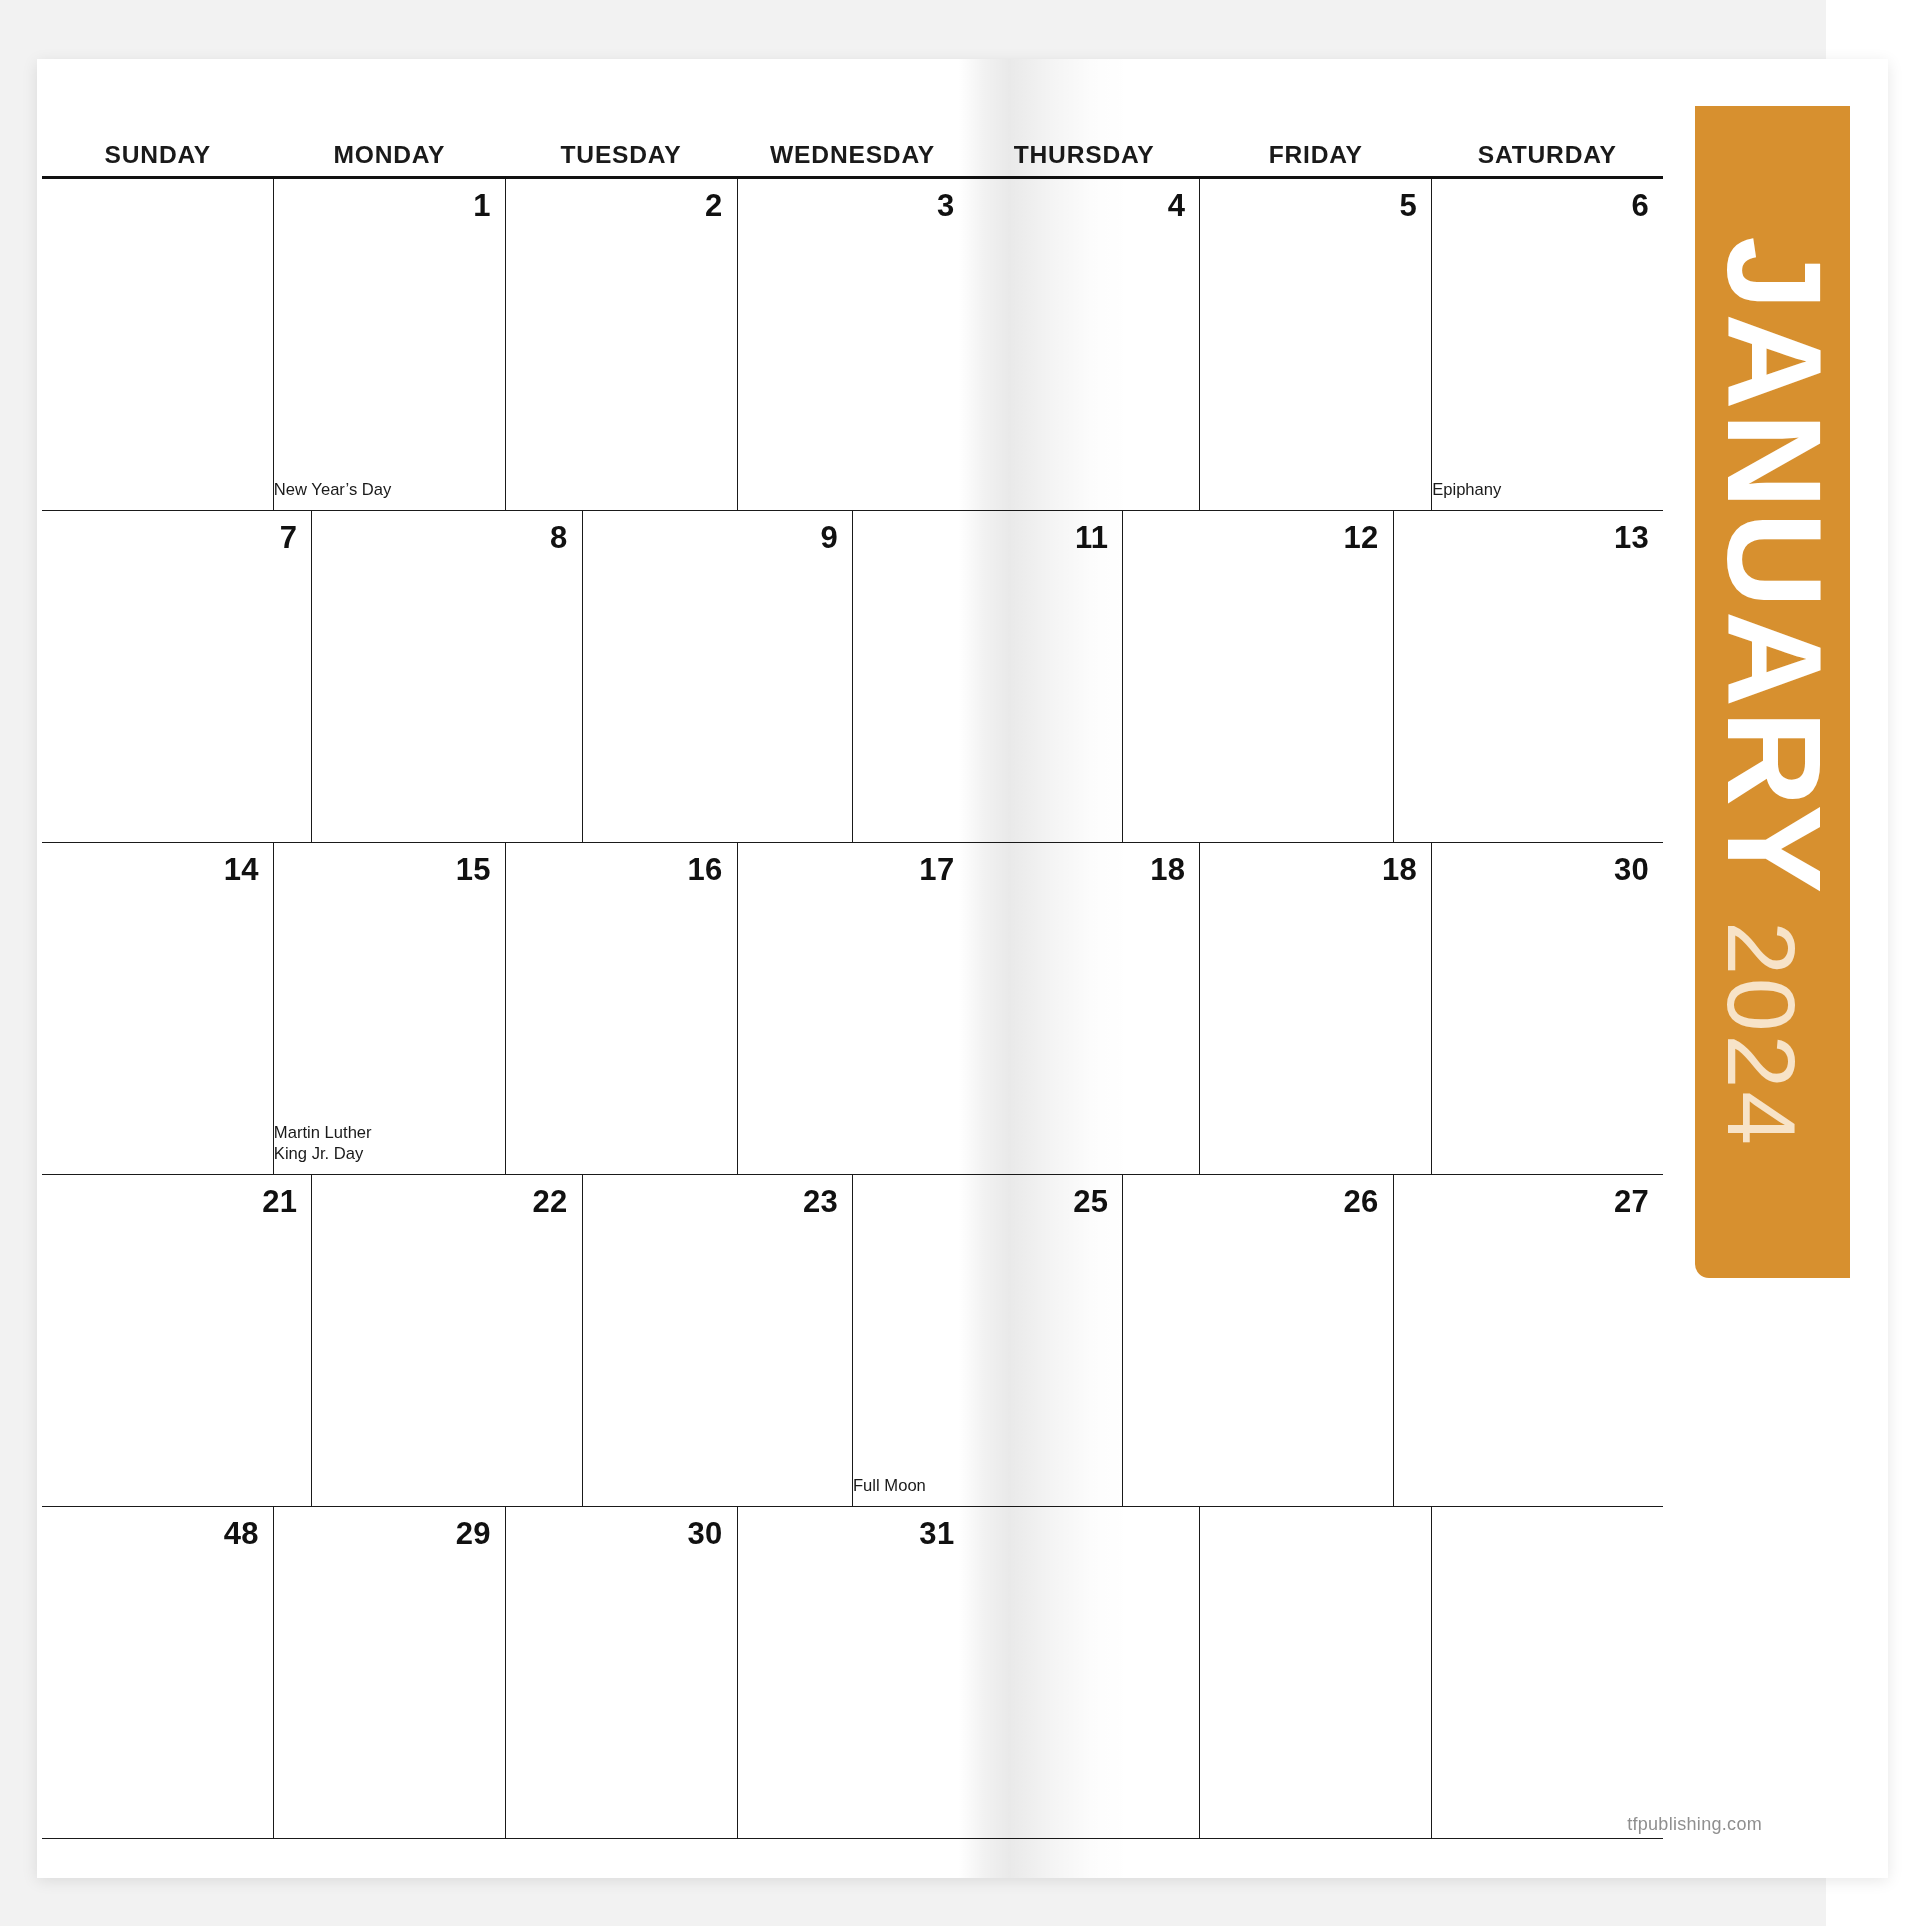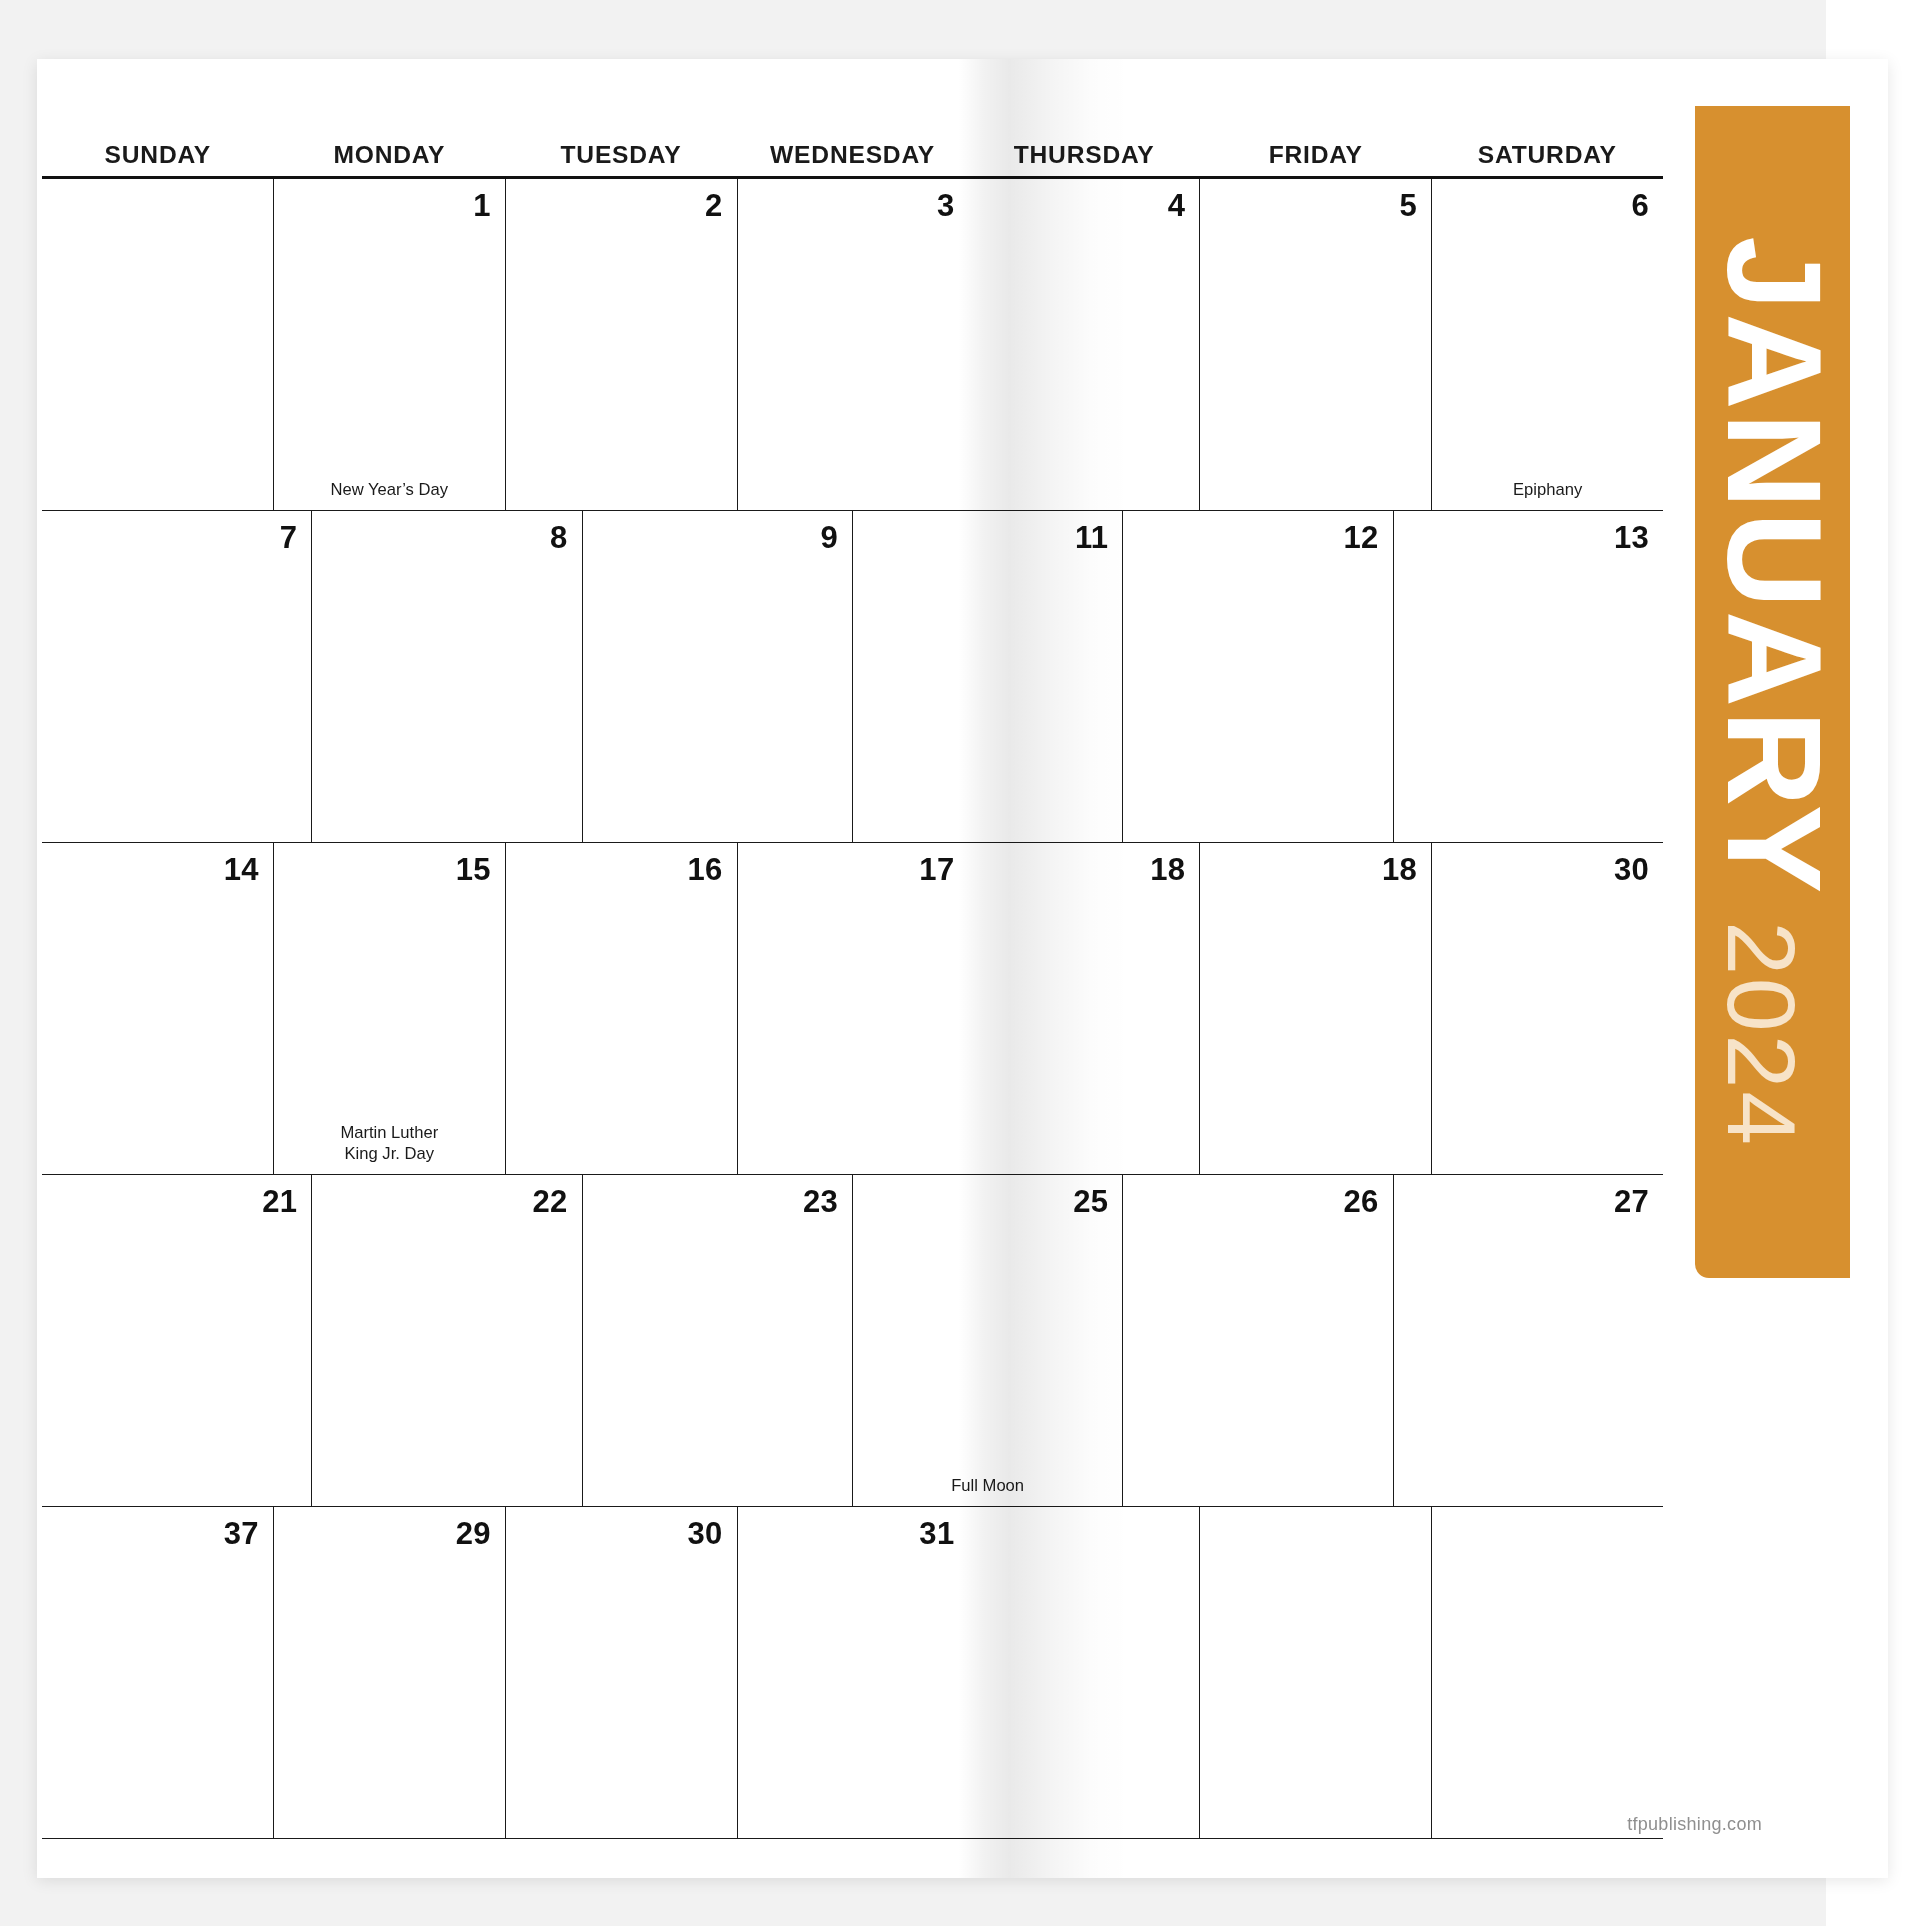--- a/index.html
+++ b/index.html
@@ -109,21 +109,21 @@
     font-size: 31px;
     font-weight: 700;
     color: #111111;
     letter-spacing: 0.3px;
   }
   .event {
     position: absolute;
     bottom: 9.6px;
     left: 0;
     right: 0;
-    text-align: center;
+    text-align: left;
     font-size: 16.6px;
     line-height: 21.4px;
     color: #1a1a1a;
     font-weight: 400;
   }
 
   
   #month-tab {
     position: absolute;
     left: 1695px;
@@ -304,21 +304,21 @@
           <div class="event"></div>
         </div>
         <div class="cell no-right">
           <div class="daynum">27</div>
           <div class="event"></div>
         </div>
       </div>
 
       <div class="week last">
         <div class="cell">
-          <div class="daynum">37</div>
+          <div class="daynum">48</div>
           <div class="event"></div>
         </div>
         <div class="cell">
           <div class="daynum">29</div>
           <div class="event"></div>
         </div>
         <div class="cell">
           <div class="daynum">30</div>
           <div class="event"></div>
         </div>

